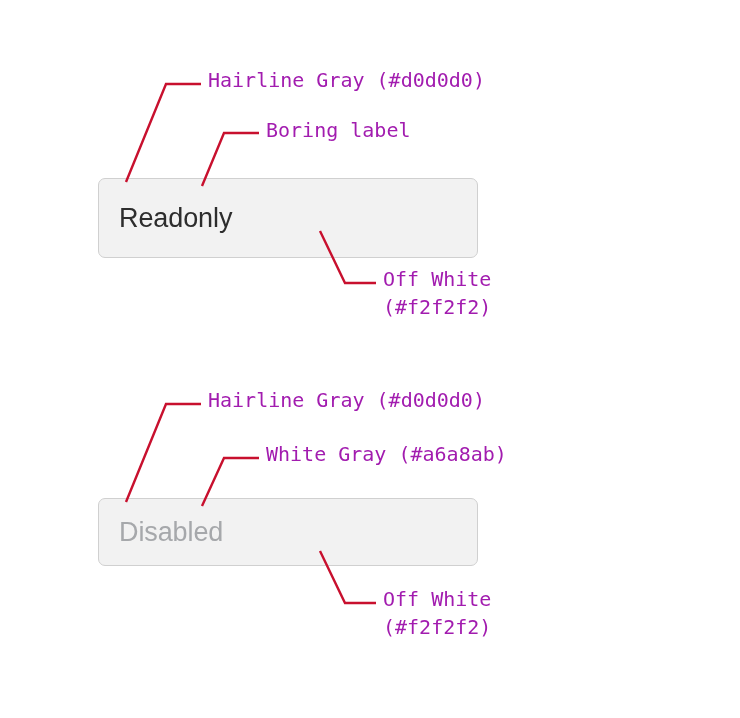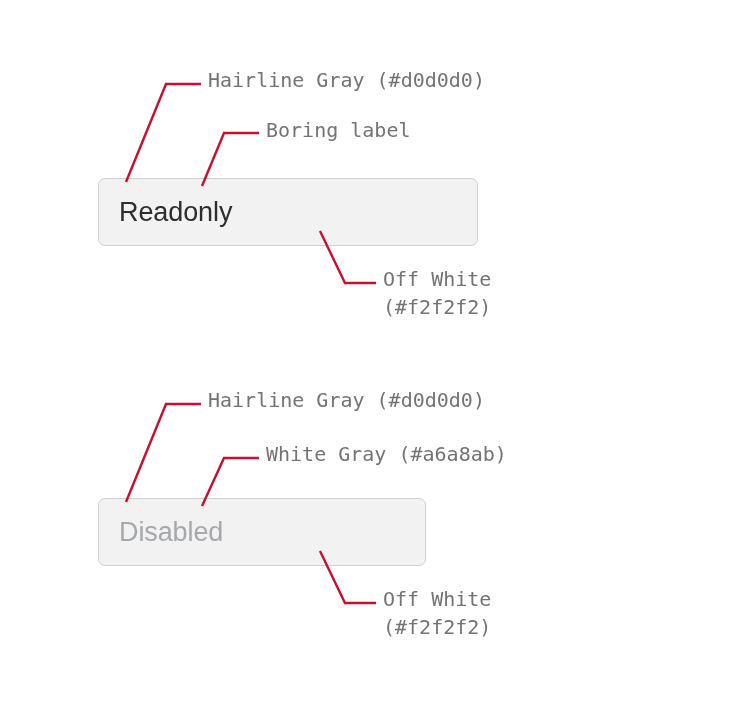--- a/index.html
+++ b/index.html
@@ -39,21 +39,21 @@
     fill: none;
     stroke: #c8102e;
     stroke-width: 2.4;
     stroke-linecap: butt;
     stroke-linejoin: miter;
   }
 
   
   .annot {
     position: absolute;
-    color: #737373;
+    color: #a21caf;
     font-family: "DejaVu Sans Mono", "Liberation Mono", monospace;
     font-size: 20px;
     line-height: 28px;
     white-space: pre;
     z-index: 4;
   }
 
   
   .field {
     position: absolute;
@@ -68,22 +68,22 @@
   .field-text {
     padding-left: 20px;
     font-family: "Liberation Sans", sans-serif;
     font-size: 27px;
     letter-spacing: -0.1px;
   }
   .field-readonly .field-text { color: #2d2d2d; }
   .field-disabled .field-text { color: #a6a8ab; }
 
   
-  #field-readonly { left: 98px; top: 178px; width: 380px; height: 68px; }
-  #field-disabled { left: 98px; top: 498px; width: 328px; height: 68px; }
+  #field-readonly { left: 98px; top: 178px; width: 380px; height: 80px; }
+  #field-disabled { left: 98px; top: 498px; width: 380px; height: 68px; }
 </style>
 </head>
 <body>
 
 <div id="canvas">
 
   <svg id="leaders" viewBox="0 0 740 718" width="740" height="718" xmlns="http://www.w3.org/2000/svg">
 
     <path d="M 126,182 L 166,84 L 201,84"></path>
 

